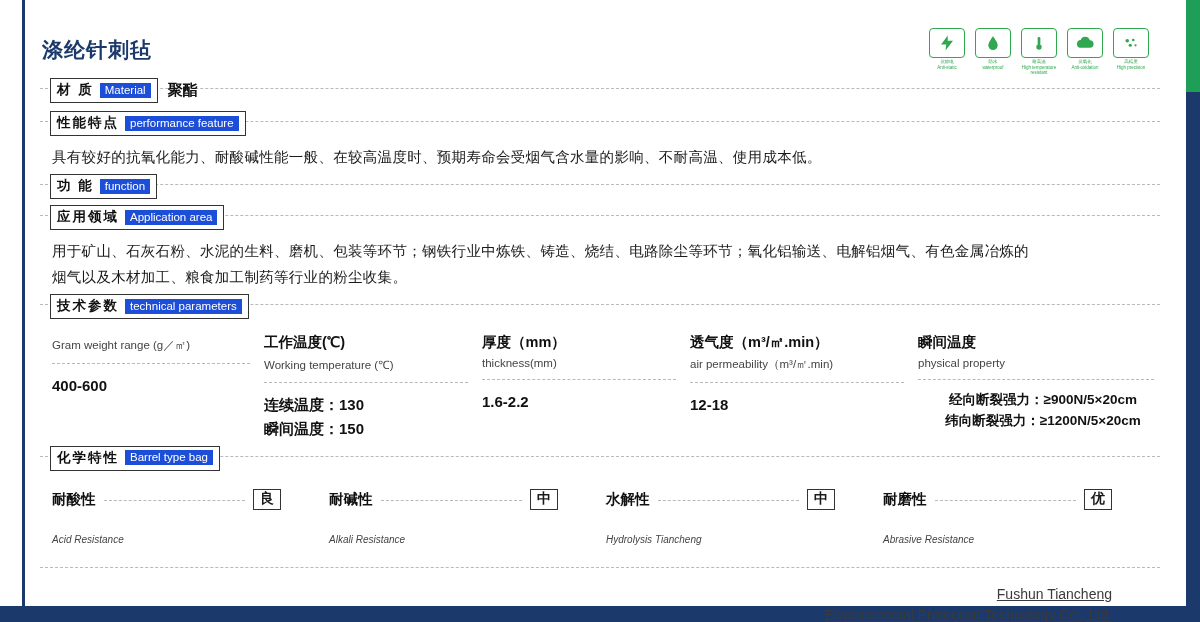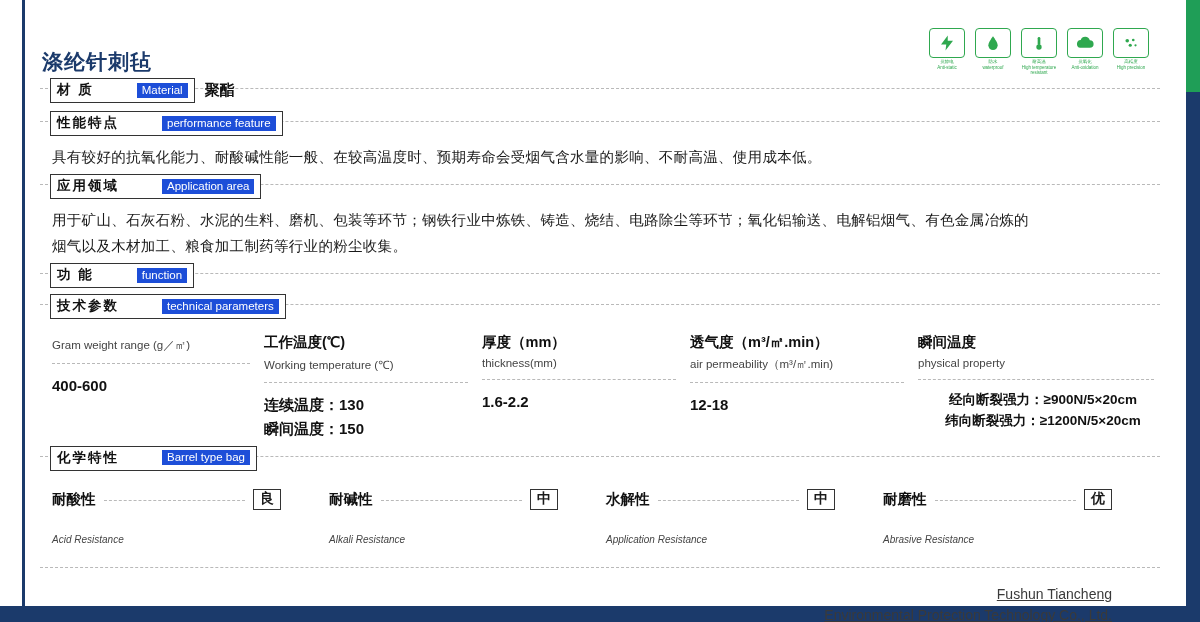--- a/index.html
+++ b/index.html
@@ -62,21 +62,21 @@
     width: 1120px;
   }
   
   .header {
     position: relative;
     height: 88px;
   }
   .title {
     position: absolute;
     left: 2px;
-    top: 48px;
+    top: 36px;
     font-size: 21px;
     font-weight: bold;
     color: #1b3a6b;
     letter-spacing: 1px;
   }
   .icon-row {
     position: absolute;
     right: 10px;
     top: 28px;
     display: flex;
@@ -108,21 +108,20 @@
   }
   
   .sec-label {
     display: inline-flex;
     align-items: center;
     border: 1px solid #333;
     padding: 2px 6px 3px 6px;
     background: #fff;
     position: relative;
     z-index: 2;
-    gap: 37px;
   }
   .sec-label .cn {
     font-size: 13.5px;
     font-weight: bold;
     color: #111;
     letter-spacing: 2px;
   }
   .sec-label .en {
     font-size: 11.5px;
     color: #ffffff;
@@ -347,37 +346,37 @@
           <span class="en">performance feature</span>
         </span>
       </div>
       <div class="body-text">具有较好的抗氧化能力、耐酸碱性能一般、在较高温度时、预期寿命会受烟气含水量的影响、不耐高温、使用成本低。</div>
       <div class="spacer-sm"></div>
     </div>
 
     <div class="row dashed-top">
       <div class="label-holder">
         <span class="sec-label">
+          <span class="cn">功 能</span>
+          <span class="en">function</span>
+        </span>
+      </div>
+      <div style="height:12px"></div>
+    </div>
+
+    <div class="row dashed-top">
+      <div class="label-holder">
+        <span class="sec-label">
           <span class="cn">应用领域</span>
           <span class="en">Application area</span>
         </span>
       </div>
       <div class="body-text">用于矿山、石灰石粉、水泥的生料、磨机、包装等环节；钢铁行业中炼铁、铸造、烧结、电路除尘等环节；氧化铝输送、电解铝烟气、有色金属冶炼的</div>
       <div class="body-text" style="margin-top:0">烟气以及木材加工、粮食加工制药等行业的粉尘收集。</div>
       <div class="spacer-sm"></div>
-    </div>
-
-    <div class="row dashed-top">
-      <div class="label-holder">
-        <span class="sec-label">
-          <span class="cn">功 能</span>
-          <span class="en">function</span>
-        </span>
-      </div>
-      <div style="height:12px"></div>
     </div>
 
     <div class="row dashed-top">
       <div class="label-holder">
         <span class="sec-label">
           <span class="cn">技术参数</span>
           <span class="en">technical parameters</span>
         </span>
       </div>
 
@@ -447,21 +446,21 @@
           </div>
           <div class="chem-en">Alkali Resistance</div>
         </div>
 
         <div class="chem-item">
           <div class="chem-top">
             <span class="chem-cn">水解性</span>
             <span class="chem-line"></span>
             <span class="chem-grade">中</span>
           </div>
-          <div class="chem-en">Application Resistance</div>
+          <div class="chem-en">Hydrolysis Tiancheng</div>
         </div>
 
         <div class="chem-item">
           <div class="chem-top">
             <span class="chem-cn">耐磨性</span>
             <span class="chem-line"></span>
             <span class="chem-grade">优</span>
           </div>
           <div class="chem-en">Abrasive Resistance</div>
         </div>

